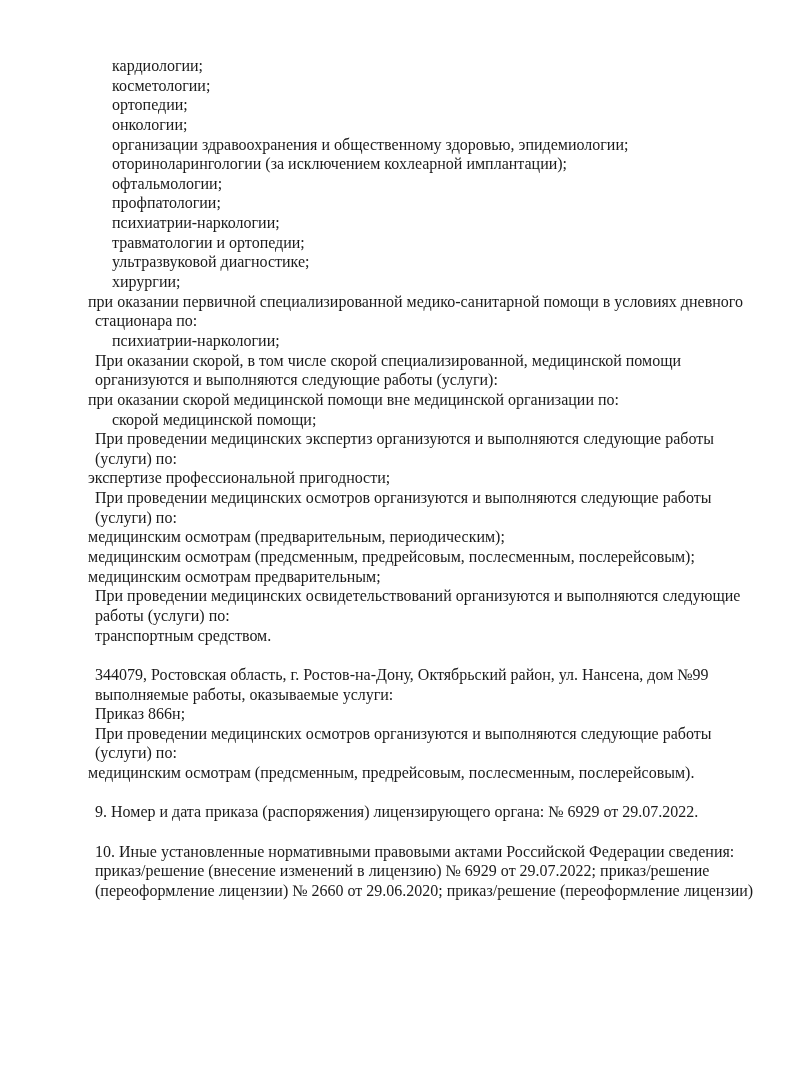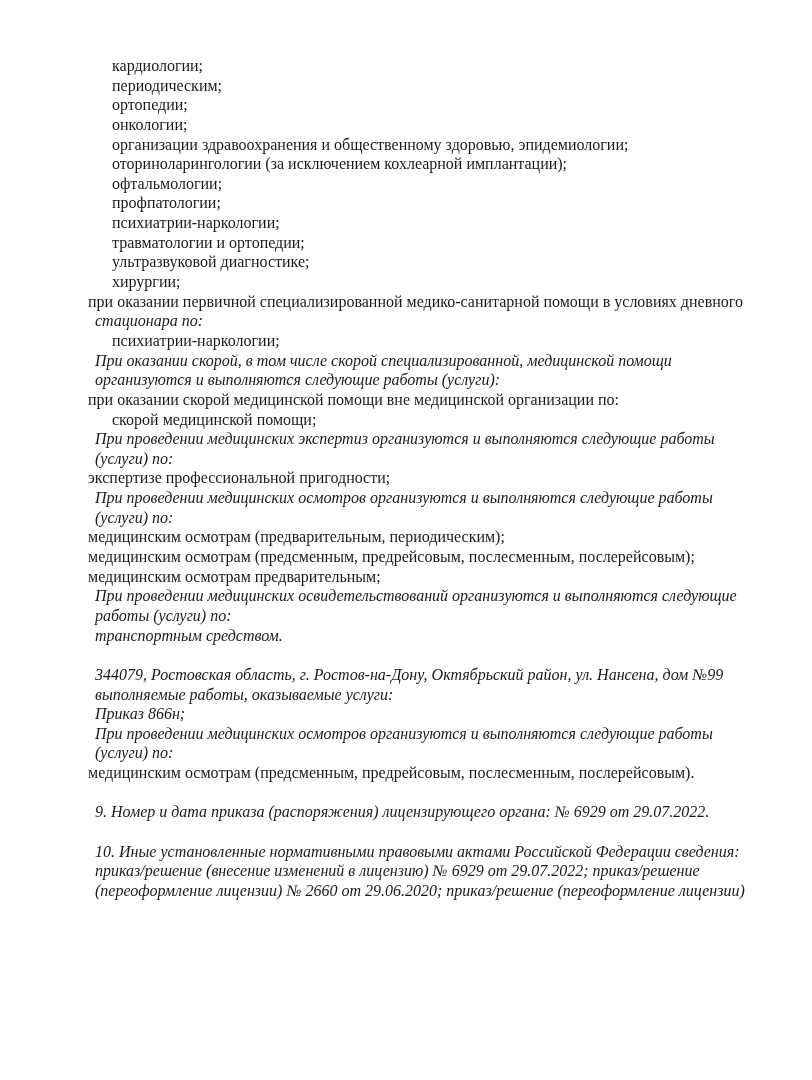--- a/index.html
+++ b/index.html
@@ -22,31 +22,31 @@
     font-family: "Liberation Serif", "DejaVu Serif", serif;
     font-size: 16px;
     line-height: 19.65px;
     color: #1a1a1a;
   }
   .line {
     white-space: pre;
     height: 19.65px;
     overflow: visible;
   }
-  .i0 { padding-left: 95px; font-style: italic; }
+  .i0 { padding-left: 95px; }
   .i1 { padding-left: 88px; }
   .i2 { padding-left: 112px; }
 </style>
 </head>
 <body>
 
 <div class="page">
   <div class="doc" id="doc-lines">
       <div class="line i2">кардиологии;</div>
-      <div class="line i2">периодическим;</div>
+      <div class="line i2">косметологии;</div>
       <div class="line i2">ортопедии;</div>
       <div class="line i2">онкологии;</div>
       <div class="line i2">организации здравоохранения и общественному здоровью, эпидемиологии;</div>
       <div class="line i2">оториноларингологии (за исключением кохлеарной имплантации);</div>
       <div class="line i2">офтальмологии;</div>
       <div class="line i2">профпатологии;</div>
       <div class="line i2">психиатрии-наркологии;</div>
       <div class="line i2">травматологии и ортопедии;</div>
       <div class="line i2">ультразвуковой диагностике;</div>
       <div class="line i2">хирургии;</div>

